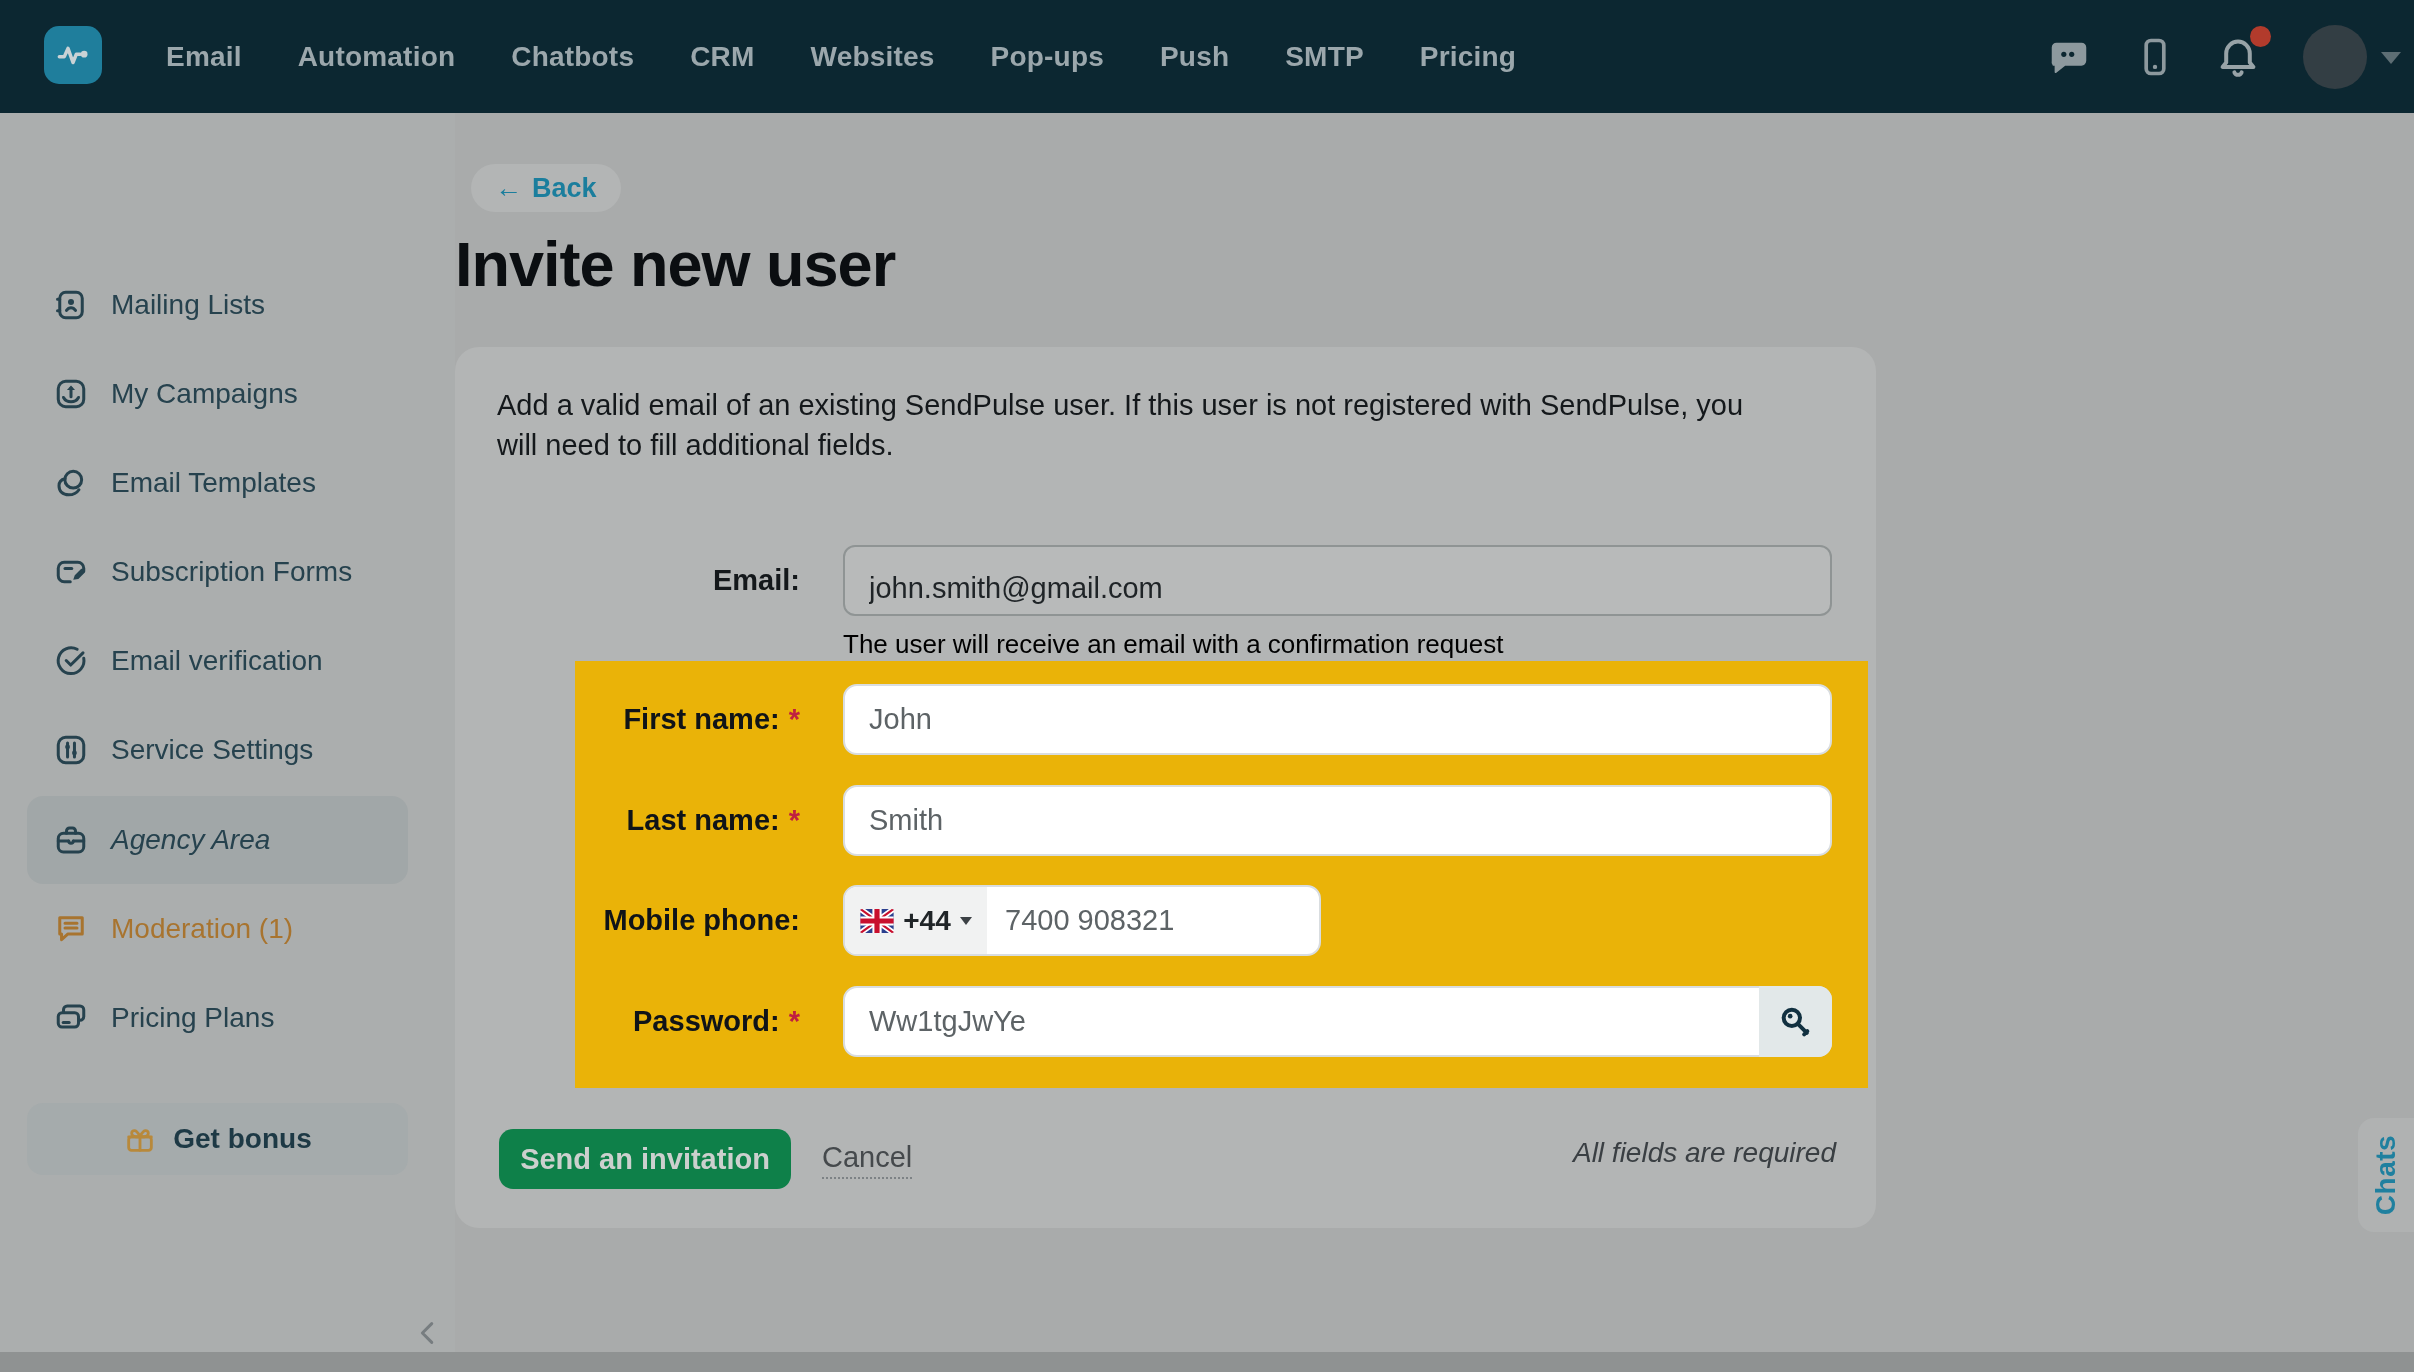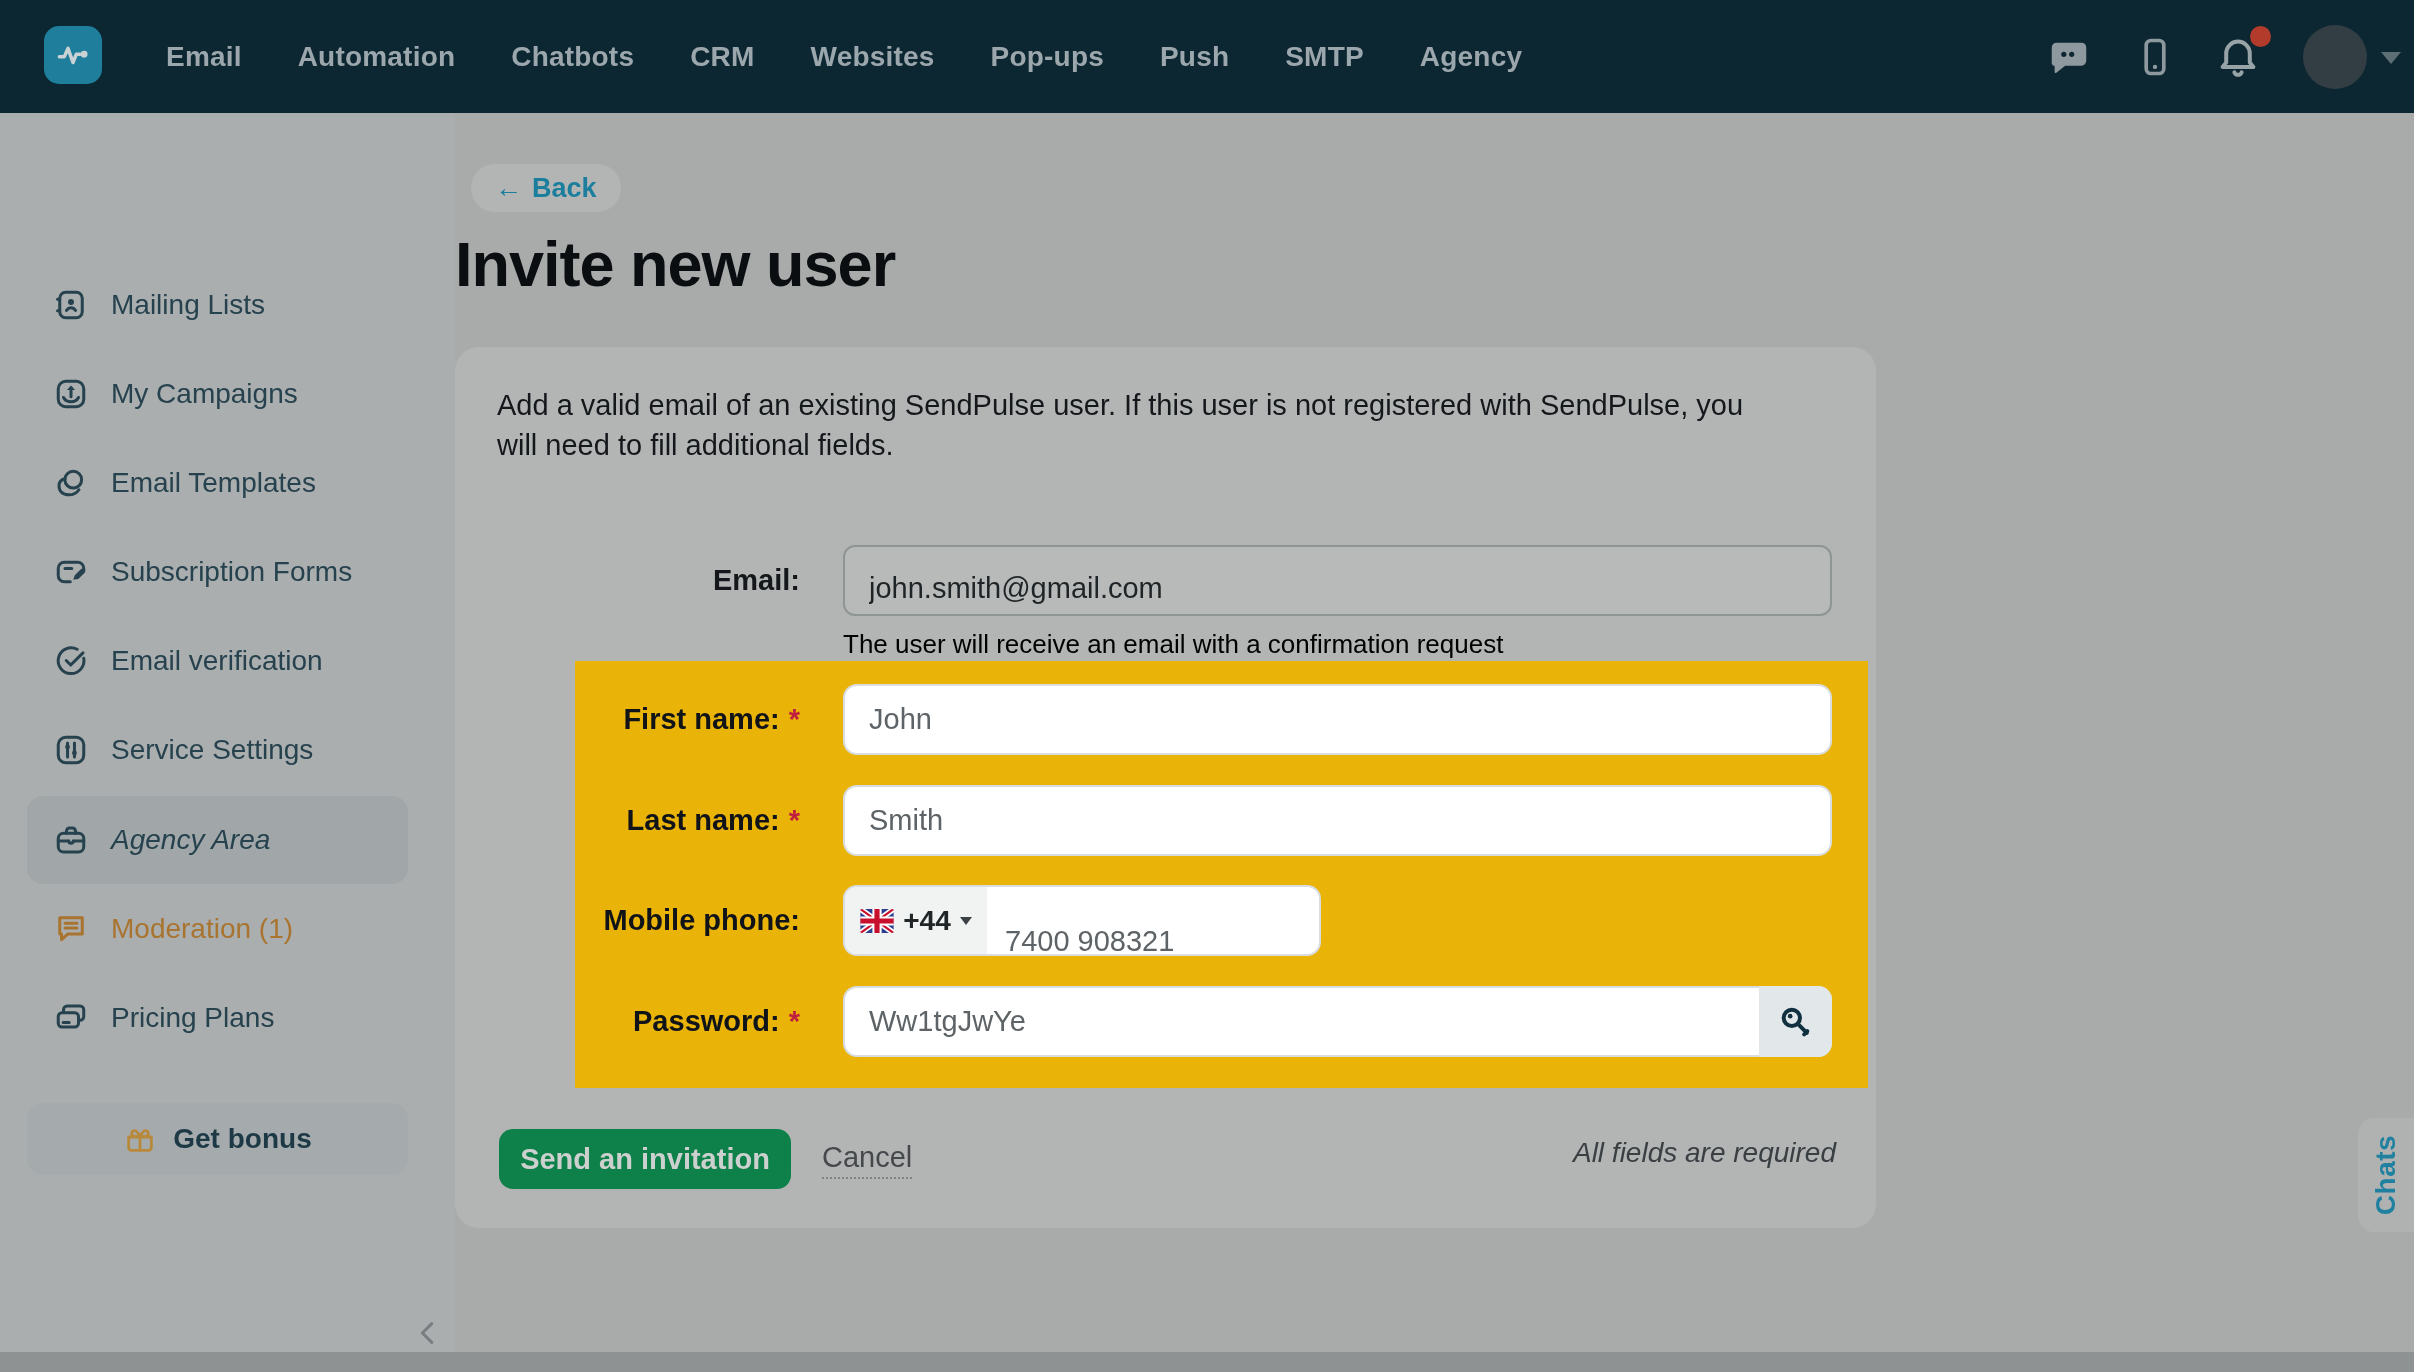--- a/index.html
+++ b/index.html
@@ -65,21 +65,21 @@
   .field { position:absolute; left:268px; height:71px; background:#fff; border:2px solid #d9dde0; border-radius:14px; }
   .field input { width:100%; height:100%; border:none; outline:none; background:transparent; padding:0 24px;
                  font-family:"Liberation Sans", sans-serif; font-size:29px; color:#3c4145; border-radius:14px; }
   .field input::placeholder { color:#5d6366; opacity:1; }
   .w-lg { width:989px; }
   .phone-field { width:478px; display:flex; overflow:hidden; }
   .prefix { width:142px; height:100%; background:#f1f2f2; display:flex; align-items:center; justify-content:center; gap:9px;
             cursor:pointer; flex:0 0 auto; }
   .dial { font-size:28px; font-weight:600; color:#202528; }
   .dial-caret { width:0; height:0; border-left:6px solid transparent; border-right:6px solid transparent; border-top:8px solid #3c4145; }
-  .phone-field input { flex:1; padding:0 12px 0 18px;margin-top:21px; }
+  .phone-field input { flex:1; padding:0 12px 0 18px; }
   .pw-wrap { position:relative; }
   .pw-wrap input { padding-right:96px; }
   .keybtn { position:absolute; right:-2px; top:-2px; width:73px; height:71px; background:#e2e8e9; border:none;
             border-radius:0 14px 14px 0; display:flex; align-items:center; justify-content:center; color:#113040; cursor:pointer; }
 
   
   .chats-tab { position:absolute; left:2358px; top:1118px; width:56px; height:114px; background:#b0b2b2;
                border-radius:16px 0 0 16px; display:flex; align-items:center; justify-content:center; cursor:pointer; z-index:12; }
   .chats-tab span { transform:rotate(-90deg); color:#1f809f; font-size:28px; font-weight:700; letter-spacing:.5px; white-space:nowrap; }
   .bottom-strip { position:absolute; left:0; top:1352px; width:2414px; height:20px; background:#8f9292; z-index:15; }
@@ -96,21 +96,21 @@
   </div>
   <nav class="menu">
     <a>Email</a>
     <a>Automation</a>
     <a>Chatbots</a>
     <a>CRM</a>
     <a>Websites</a>
     <a>Pop-ups</a>
     <a>Push</a>
     <a>SMTP</a>
-    <a>Agency</a>
+    <a>Pricing</a>
   </nav>
 
   <div class="nav-ico" style="left:2046px;">
     <svg width="46" height="46" viewBox="0 0 24 24">
       <path d="M5.5 4.5h13A2.5 2.5 0 0 1 21 7v7a2.5 2.5 0 0 1-2.5 2.5H10l-4.6 3.7c-.3.25-.9.05-.9-.4v-3.3h-.9A2.6 2.6 0 0 1 3 14V7a2.5 2.5 0 0 1 2.5-2.5z" fill="currentColor"></path>
       <circle cx="9.3" cy="10.6" r="1.35" fill="#0c2731"></circle>
       <circle cx="13.4" cy="10.6" r="1.35" fill="#0c2731"></circle>
     </svg>
   </div>
   <div class="nav-ico" style="left:2133px;">

